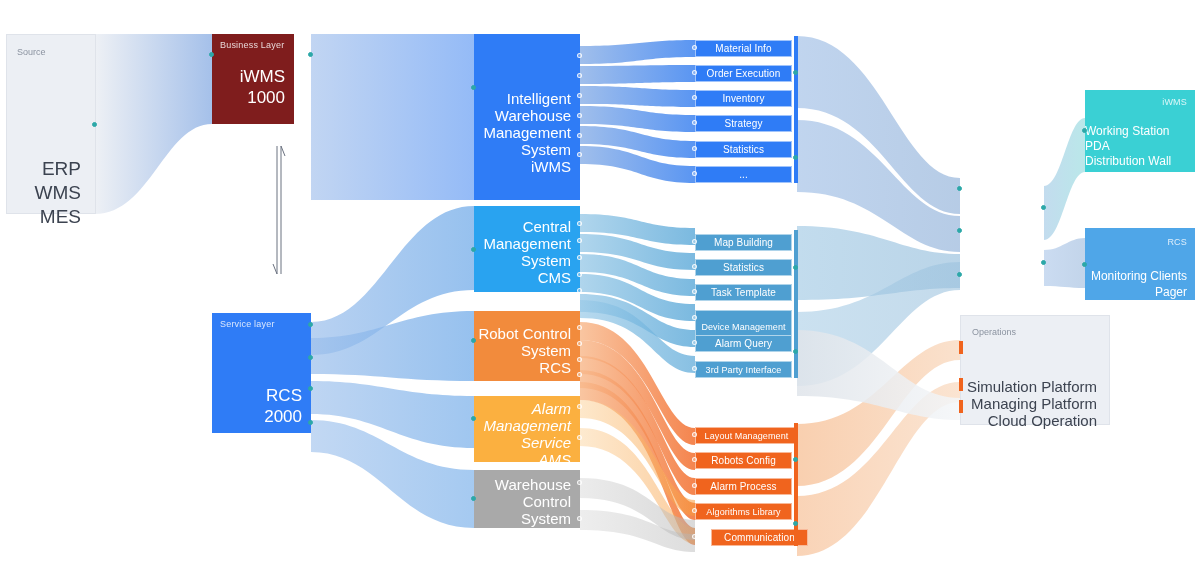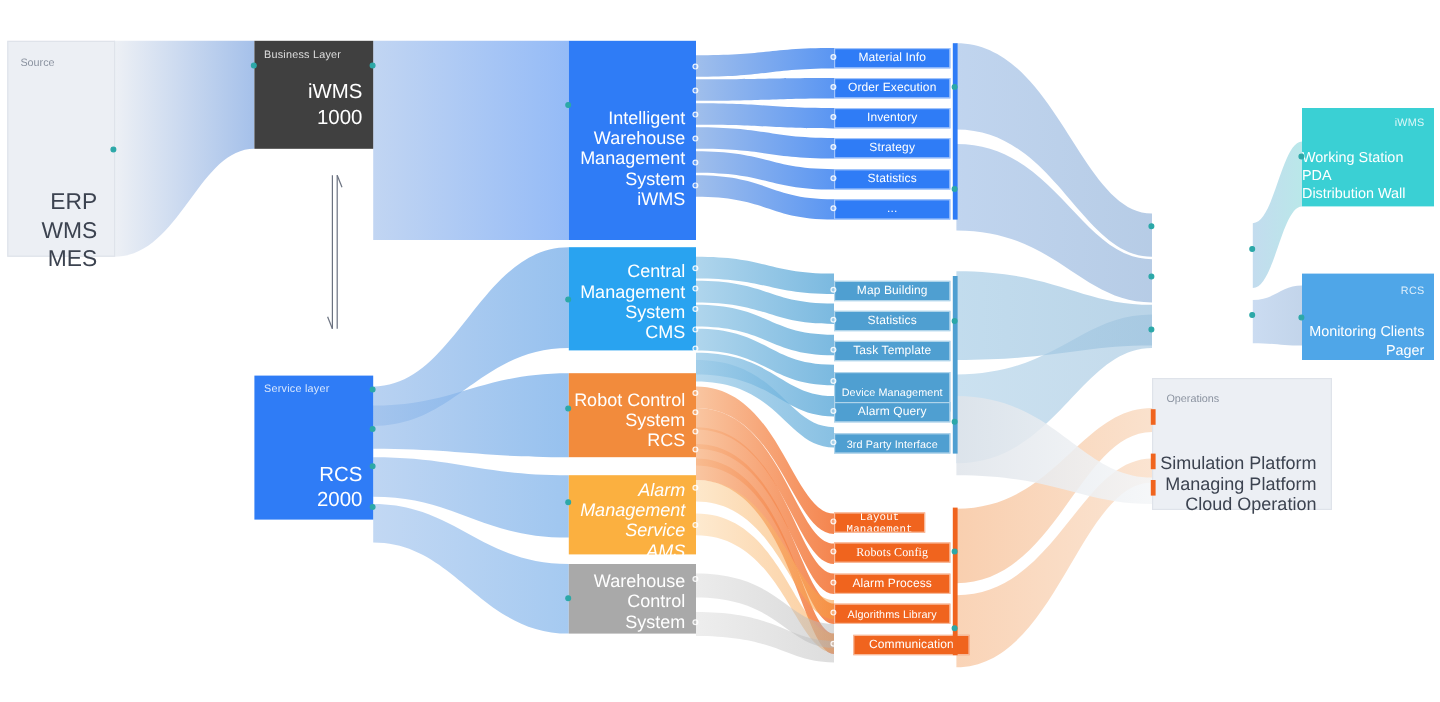--- a/index.html
+++ b/index.html
@@ -158,21 +158,21 @@
   <div class="panel" id="source" style="left:6px;top:34px;width:90px;height:180px;">
     <div class="s-title">Source</div>
     <div class="s-body">
       <div>ERP</div>
       <div>WMS</div>
       <div>MES</div>
     </div>
   </div>
   <div class="dot filled" style="left:92px;top:122px;"></div>
 
-  <div class="node" id="biz" style="left:212px;top:34px;width:99px;height:90px;background:#404040;">
+  <div class="node" id="biz" style="left:212px;top:34px;width:82px;height:90px;background:#7f1d1d;">
     <div class="node-title">Business Layer</div>
     <div class="node-body" style="top:32px;font-size:17px;line-height:21px;">
       <div>iWMS</div>
       <div>1000</div>
     </div>
   </div>
   <div class="dot filled" style="left:209px;top:52px;"></div>
   <div class="dot filled" style="left:308px;top:52px;"></div>
 
   <svg class="biarrow" style="left:268px;top:140px;width:24px;height:140px;" viewBox="0 0 24 140">
@@ -269,22 +269,22 @@
   <div class="mod" style="left:695px;top:141px;width:97px;height:17px;background:#2f7cf6;">Statistics</div>
   <div class="mod" style="left:695px;top:166px;width:97px;height:17px;background:#2f7cf6;">...</div>
 
   <div class="mod" style="left:695px;top:234px;width:97px;height:17px;background:#4f9fd1;">Map Building</div>
   <div class="mod" style="left:695px;top:259px;width:97px;height:17px;background:#4f9fd1;">Statistics</div>
   <div class="mod" style="left:695px;top:284px;width:97px;height:17px;background:#4f9fd1;">Task Template</div>
   <div class="mod" style="left:695px;top:310px;width:97px;height:33px;background:#4f9fd1;font-size:9px;">Device Management</div>
   <div class="mod" style="left:695px;top:335px;width:97px;height:17px;background:#4f9fd1;">Alarm Query</div>
   <div class="mod" style="left:695px;top:361px;width:97px;height:17px;background:#4f9fd1;font-size:9px;">3rd Party Interface</div>
 
-  <div class="mod" style="left:695px;top:427px;width:76px;height:17px;background:#f0641e;font-size:9px;font-family:Liberation Mono, monospace;">Layout Management</div>
-  <div class="mod" style="left:695px;top:452px;width:97px;height:17px;background:#f0641e;font-family:Liberation Serif, serif;">Robots Config</div>
+  <div class="mod" style="left:695px;top:427px;width:103px;height:17px;background:#f0641e;font-size:9px;">Layout Management</div>
+  <div class="mod" style="left:695px;top:452px;width:97px;height:17px;background:#f0641e;">Robots Config</div>
   <div class="mod" style="left:695px;top:478px;width:97px;height:17px;background:#f0641e;">Alarm Process</div>
   <div class="mod" style="left:695px;top:503px;width:97px;height:17px;background:#f0641e;font-size:9px;">Algorithms Library</div>
   <div class="mod" style="left:695px;top:529px;width:97px;height:17px;background:#f0641e;margin-left:16px;">Communication</div>
 
   <div class="dot hollow" style="left:692px;top:45px;"></div>
   <div class="dot hollow" style="left:692px;top:70px;"></div>
   <div class="dot hollow" style="left:692px;top:95px;"></div>
   <div class="dot hollow" style="left:692px;top:120px;"></div>
   <div class="dot hollow" style="left:692px;top:146px;"></div>
   <div class="dot hollow" style="left:692px;top:171px;"></div>

